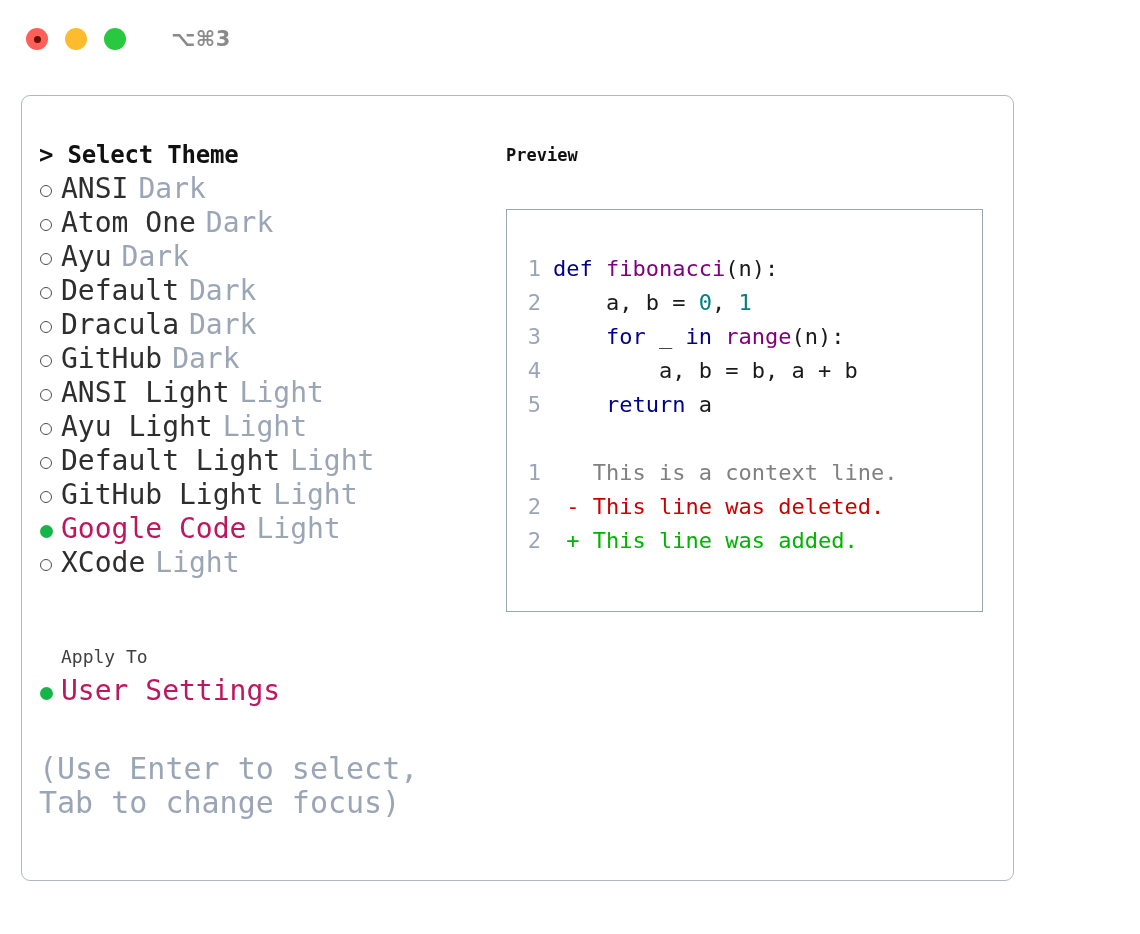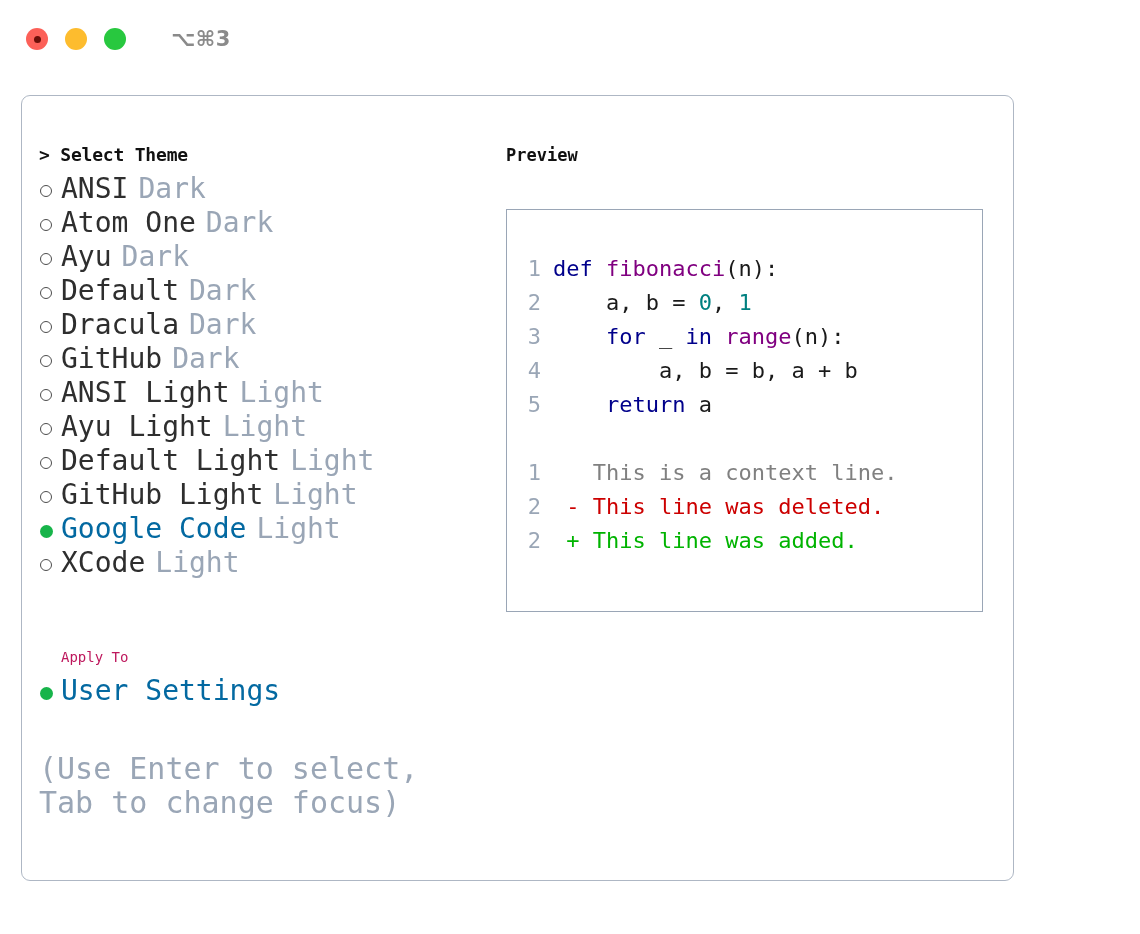--- a/index.html
+++ b/index.html
@@ -86,21 +86,21 @@
     height: 100%;
   }
 
   
   .left-col {
     width: 465px;
     padding-left: 17px;
     box-sizing: border-box;
   }
   .section-heading {
-    font-size: 18px;
+    font-size: 24px;
     font-weight: 700;
     color: #111111;
     letter-spacing: -0.2px;
     line-height: 34px;
     white-space: pre;
   }
   .opt-list { margin-top: 0; }
   .opt {
     display: flex;
     align-items: baseline;
@@ -133,29 +133,29 @@
     height: 13px;
     border-radius: 50%;
     background: #17b44a;
     box-sizing: border-box;
   }
   .opt .name {
     color: #2e2e2e;
     font-weight: 500;
   }
   .opt.selected .name {
-    color: #0369a1;
+    color: #be185d;
   }
   .opt .variant {
     color: #9aa6b6;
     margin-left: 10px;
   }
   .apply-heading {
-    font-size: 14px;
-    color: #be185d;
+    font-size: 18px;
+    color: #404040;
     line-height: 34px;
     padding-left: 22px;
     margin-top: 60px;
     white-space: pre;
   }
   .hint {
     margin-top: 44px;
     color: #9aa6b6;
     font-size: 30px;
     line-height: 34px;

